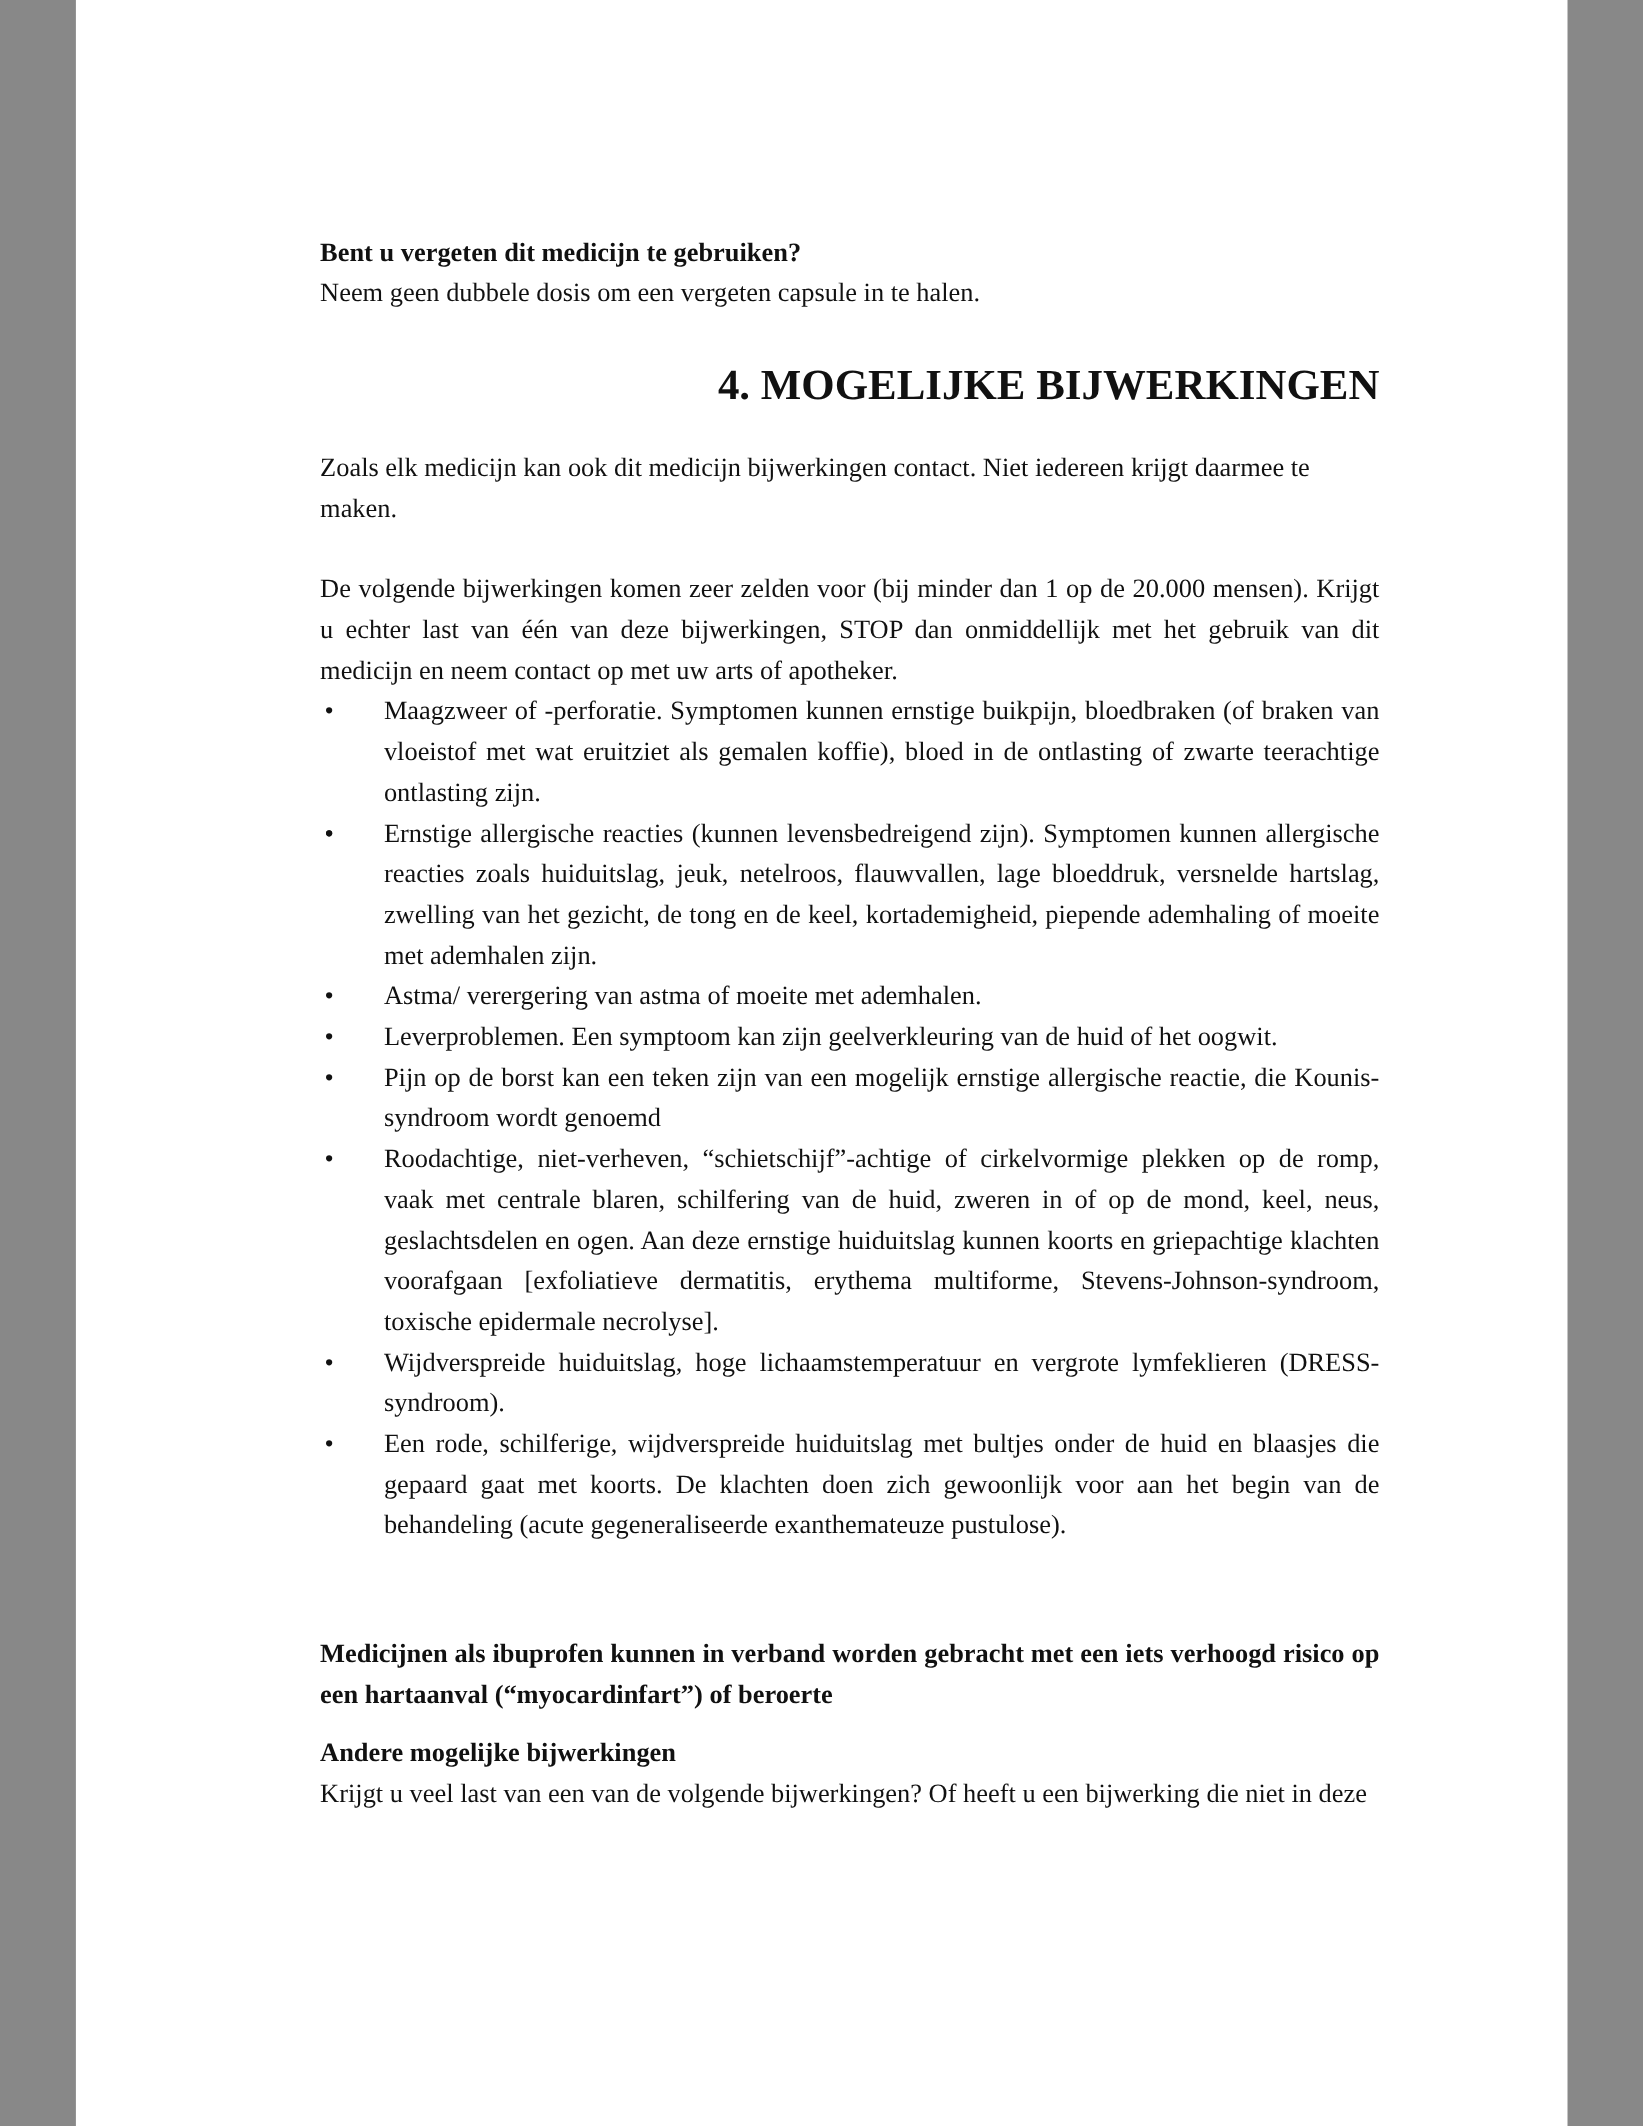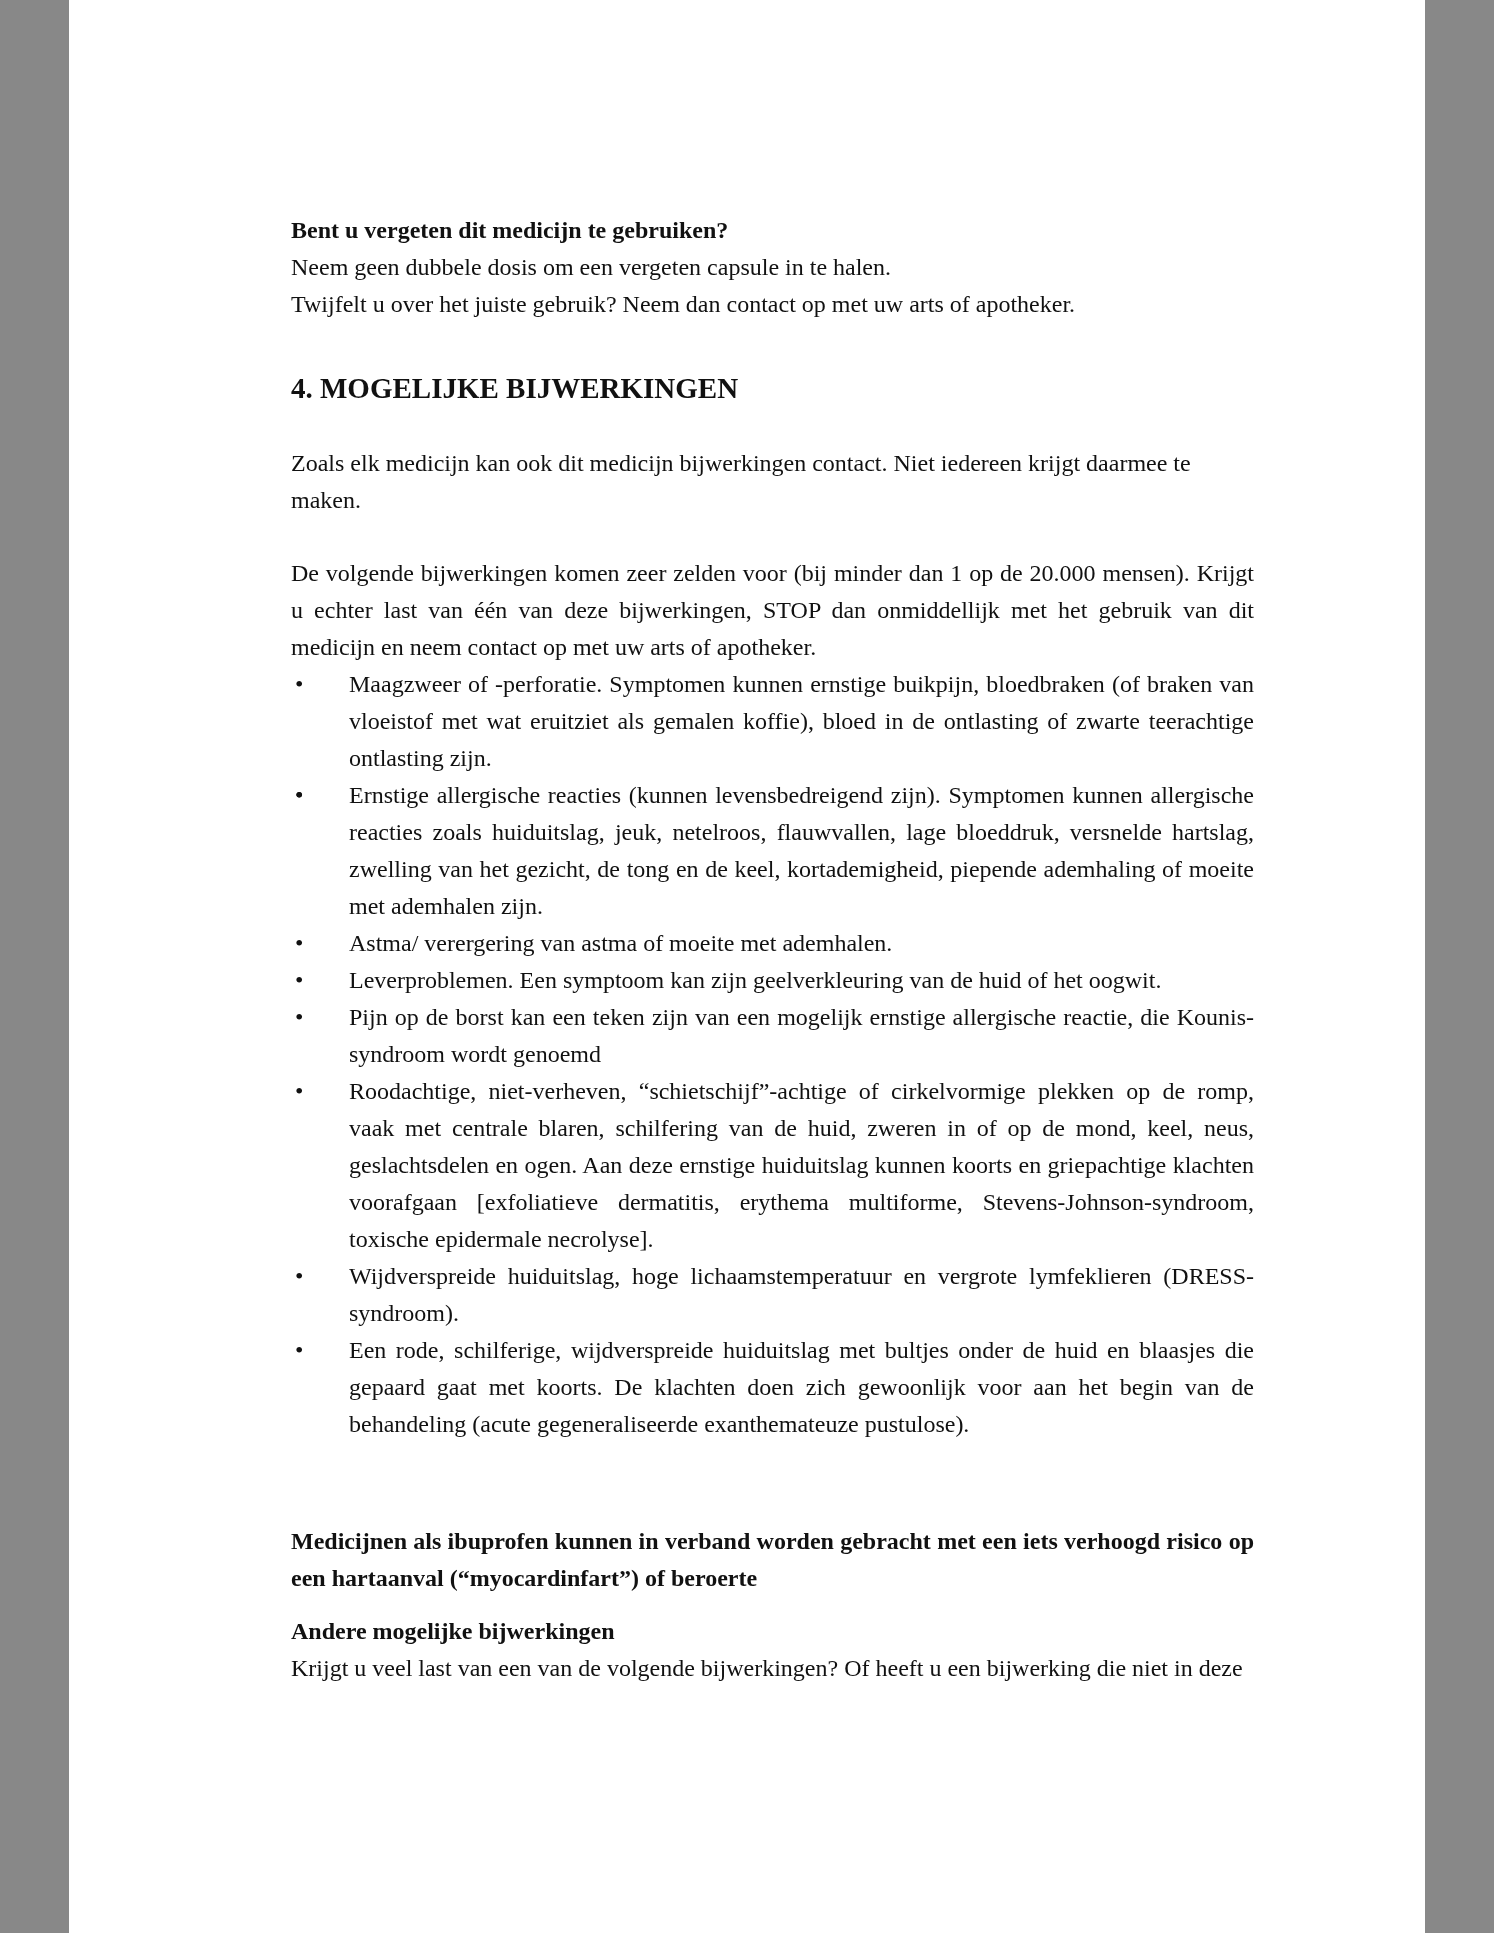--- a/index.html
+++ b/index.html
@@ -18,24 +18,25 @@
   }
   .content {
     position: absolute;
     left: 222px;
     right: 171px;
     top: 212px;
   }
   .b { font-weight: bold; }
   .just { text-align: justify; }
   h2.section-heading {
-    font-size: 29px;
+    font-size: 39px;
     line-height: 42px;
     font-weight: bold;
     margin-top: 44px;
+    text-align: right;
   }
   h3.sub-heading {
     font-size: 24px;
     line-height: 37px;
     font-weight: bold;
   }
   p.intro-para { margin-top: 36px; }
   p.rare-para { margin-top: 36px; }
   ul.effects-list {
     list-style: none;
@@ -56,21 +57,20 @@
 </style>
 </head>
 <body>
 
 <div class="page">
   <div class="content">
 
     <section>
       <h3 class="sub-heading">Bent u vergeten dit medicijn te gebruiken?</h3>
       <p>Neem geen dubbele dosis om een vergeten capsule in te halen.</p>
-      <p>Twijfelt u over het juiste gebruik? Neem dan contact op met uw arts of apotheker.</p>
     </section>
 
     <section>
       <h2 class="section-heading">4. MOGELIJKE BIJWERKINGEN</h2>
       <p class="intro-para">Zoals elk medicijn kan ook dit medicijn bijwerkingen contact. Niet  iedereen krijgt daarmee te maken.</p>
       <p class="rare-para just">De volgende bijwerkingen komen zeer zelden voor (bij minder dan 1 op de 20.000 mensen). Krijgt u echter last van één van deze bijwerkingen, STOP dan onmiddellijk met het gebruik van dit medicijn en neem contact op met uw arts of apotheker.</p>
 
       <ul class="effects-list">
         <li>
           <span class="bullet-dot">•</span>

